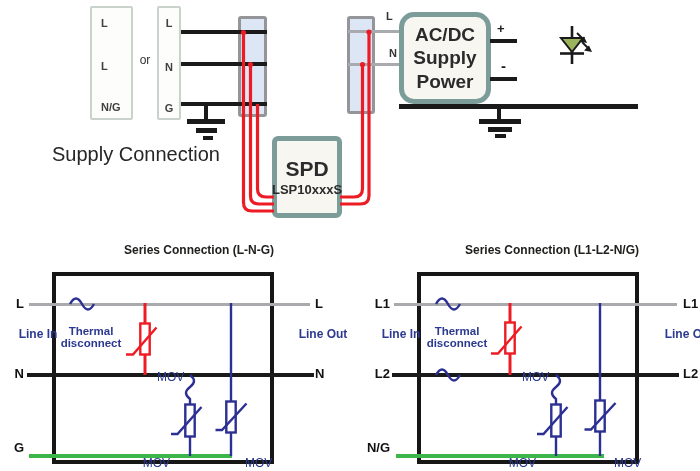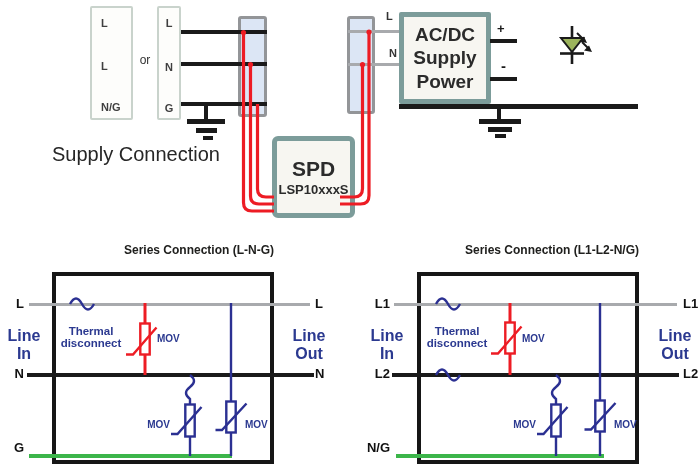--- a/index.html
+++ b/index.html
@@ -12,22 +12,22 @@
   .optrow{position:absolute;font-size:11px;font-weight:bold;color:#3f3f3f;}
   .module{position:absolute;box-sizing:border-box;border:5px solid #7c9c9a;
           background:#f7f6f1;display:flex;flex-direction:column;align-items:center;
           justify-content:center;color:#2b2b2b;}
   .termblock{position:absolute;box-sizing:border-box;background:#dce6f5;
              border:3px solid #939598;border-radius:3px;}
   .busline{position:absolute;}
   .dbox{position:absolute;box-sizing:border-box;border:4px solid #161616;background:transparent;}
   .dtitle{position:absolute;font-size:12px;font-weight:bold;color:#20201e;text-align:right;}
   .term{position:absolute;font-size:13px;font-weight:bold;color:#111;}
-  .bluelbl{position:absolute;font-size:16px;font-weight:bold;color:#2b3990;}
-  .movlbl{position:absolute;font-size:10px;font-weight:bold;color:#2b3990;}
+  .bluelbl{position:absolute;font-size:12px;font-weight:bold;color:#2b3990;margin-left:14px;}
+  .movlbl{position:absolute;font-size:12px;font-weight:normal;color:#2b3990;margin-top:37px;}
   .thermlbl{position:absolute;font-size:11.5px;font-weight:bold;color:#2b3990;
             text-align:center;line-height:11.5px;}
   svg.overlay{position:absolute;left:0;top:0;pointer-events:none;}
 </style>
 </head>
 <body>
 
 <div class="stage">
 
   <div class="optbox" style="left:90px;top:6px;width:43px;height:114px;">
@@ -57,41 +57,41 @@
     <div class="abs" style="left:203px;top:136px;width:10px;height:4px;background:#1a1a1a;"></div>
   </div>
 
   <div class="termblock" style="left:347px;top:16px;width:28px;height:98px;"></div>
 
   <div class="abs" style="left:348px;top:30px;width:53px;height:3px;background:#a8aaad;"></div>
   <div class="abs" style="left:348px;top:63px;width:53px;height:3px;background:#a8aaad;"></div>
   <div class="lbl" style="left:386px;top:10px;font-size:11px;font-weight:bold;color:#333;">L</div>
   <div class="lbl" style="left:389px;top:47px;font-size:11px;font-weight:bold;color:#333;">N</div>
 
-  <div class="module" style="left:399px;top:12px;width:92px;height:92px;border-radius:2px;font-size:19px;font-weight:600;line-height:1.22;">
+  <div class="module" style="left:399px;top:12px;width:92px;height:92px;border-radius:15px;font-size:19px;font-weight:600;line-height:1.22;">
     <span>AC/DC</span>
     <span>Supply</span>
     <span>Power</span>
   </div>
 
   <div class="lbl" style="left:497px;top:21px;font-size:13px;font-weight:bold;color:#1a1a1a;">+</div>
   <div class="abs" style="left:490px;top:39px;width:27px;height:4px;background:#1a1a1a;"></div>
   <div class="lbl" style="left:501px;top:57px;font-size:15px;font-weight:bold;color:#1a1a1a;">-</div>
   <div class="abs" style="left:490px;top:77px;width:27px;height:4px;background:#1a1a1a;"></div>
 
 
   <div class="abs" style="left:399px;top:104px;width:239px;height:5px;background:#1a1a1a;"></div>
   <div>
     <div class="abs" style="left:497px;top:108px;width:4px;height:12px;background:#1a1a1a;"></div>
     <div class="abs" style="left:479px;top:119px;width:42px;height:5px;background:#1a1a1a;"></div>
     <div class="abs" style="left:488px;top:127px;width:24px;height:5px;background:#1a1a1a;"></div>
     <div class="abs" style="left:495px;top:134px;width:11px;height:4px;background:#1a1a1a;"></div>
   </div>
 
-  <div class="module" style="left:272px;top:136px;width:83px;height:82px;border-radius:6px;">
+  <div class="module" style="left:272px;top:136px;width:70px;height:82px;border-radius:6px;">
     <span style="font-size:21px;font-weight:600;">SPD</span>
     <span style="font-size:13px;font-weight:600;margin-top:1px;">LSP10xxxS</span>
   </div>
 
   <div class="lbl" style="left:52px;top:143px;font-size:20px;color:#262626;">Supply Connection</div>
 
   <div class="dtitle" style="left:52px;top:243px;width:222px;">Series Connection (L-N-G)</div>
   <div class="dbox" style="left:52px;top:272px;width:222px;height:192px;"></div>
 
   <div class="busline" style="left:29px;top:303px;width:281px;height:3px;background:#a8aaad;"></div>

